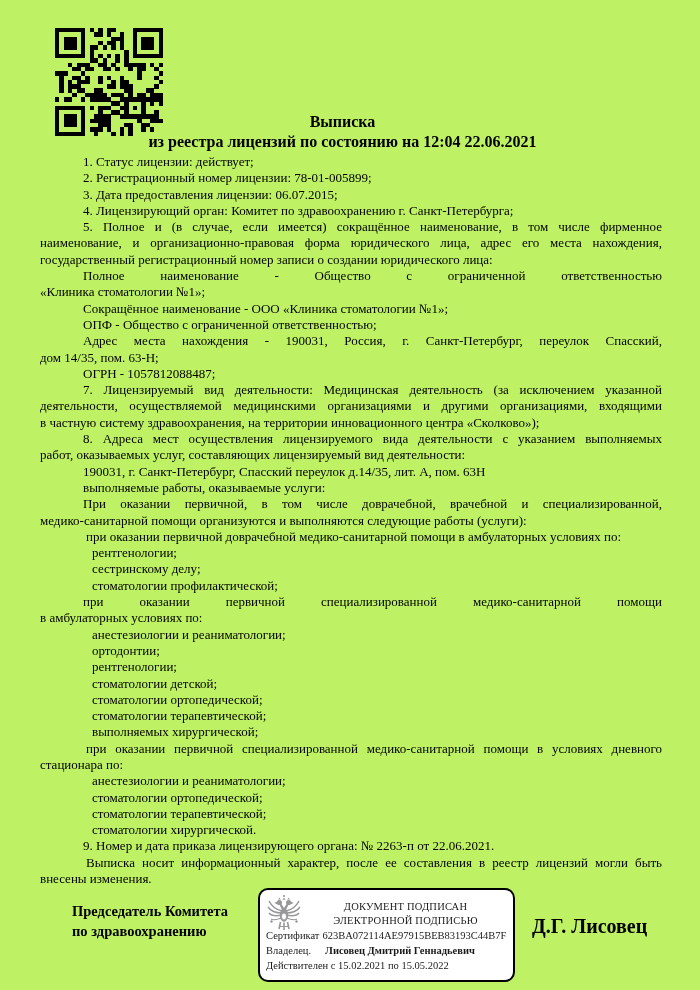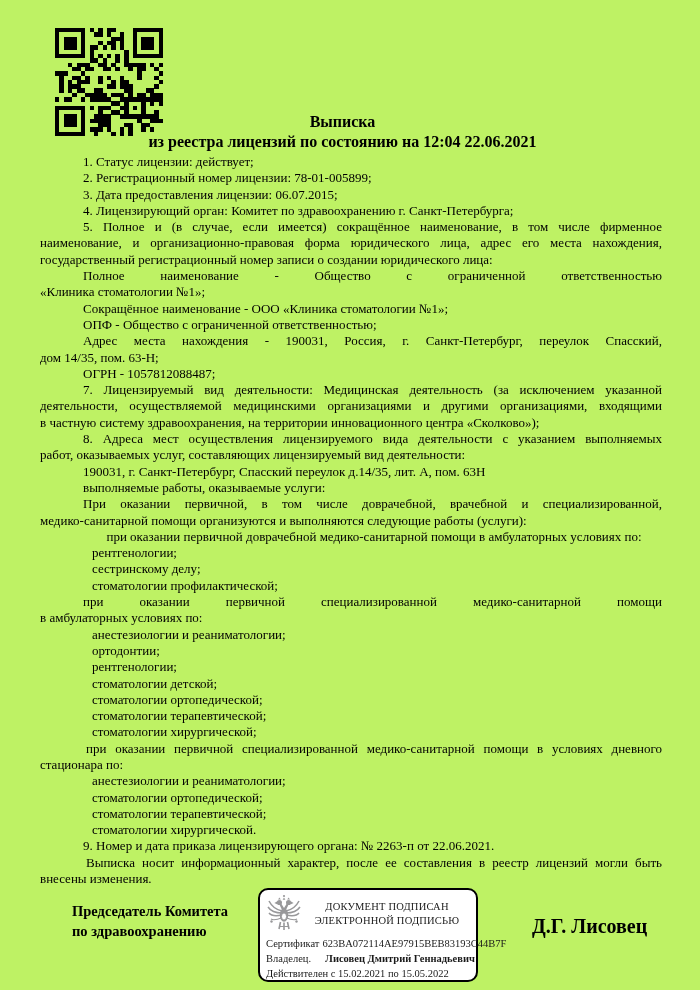--- a/index.html
+++ b/index.html
@@ -12,39 +12,39 @@
     position:absolute;left:30px;top:112px;width:625px;text-align:center;
     font-weight:bold;font-size:16px;line-height:19.5px;
   }
   .doc-body{
     position:absolute;left:40px;top:154px;width:622px;
     font-size:13px;line-height:16.3px;text-align:left;
   }
   .ln{min-height:16.3px;}
   .i1{padding-left:43px;}
   .i2{padding-left:52px;}
-  .i3{padding-left:46px;text-align:center;}
+  .i3{padding-left:46px;}
   .j{text-align:justify;text-align-last:justify;}
   .sig-left{
     position:absolute;left:72px;top:901px;font-weight:bold;
     font-size:14.5px;line-height:20px;
   }
   .sig-right{position:absolute;left:532px;top:915px;font-weight:bold;font-size:20px;}
   .stamp{
-    position:absolute;left:258px;top:888px;width:220px;height:94px;
+    position:absolute;left:258px;top:888px;width:257px;height:94px;
     border:2px solid #000;border-radius:10px;box-sizing:border-box;background:#fff;
   }
   .stamp-head{display:flex;align-items:flex-start;padding:4px 4px 0 6px;}
   .eagle{width:36px;height:40px;flex:0 0 auto;}
   .stamp-title{
     flex:1;text-align:center;font-size:10.5px;line-height:13.5px;
     padding-top:6px;letter-spacing:.2px;color:#1a1a1a;
   }
   .cert-block{
-    position:absolute;left:6px;top:46px;right:3px;
+    position:absolute;left:6px;top:38px;right:3px;
     font-size:10.5px;line-height:15px;white-space:nowrap;color:#1a1a1a;
   }
   .cert-block b{margin-left:14px;}
   .cert-val{margin-left:3px;}
 </style>
 </head>
 <body>
 
 <div class="page">
 
@@ -383,21 +383,21 @@
       <div class="ln i2">сестринскому делу;</div>
       <div class="ln i2">стоматологии профилактической;</div>
       <div class="ln i1 j">при оказании первичной специализированной медико-санитарной помощи</div>
       <div class="ln ">в амбулаторных условиях по:</div>
       <div class="ln i2">анестезиологии и реаниматологии;</div>
       <div class="ln i2">ортодонтии;</div>
       <div class="ln i2">рентгенологии;</div>
       <div class="ln i2">стоматологии детской;</div>
       <div class="ln i2">стоматологии ортопедической;</div>
       <div class="ln i2">стоматологии терапевтической;</div>
-      <div class="ln i2">стоматологии хирургической;</div>
+      <div class="ln i2">выполняемых хирургической;</div>
       <div class="ln i3 j">при оказании первичной специализированной медико-санитарной помощи в условиях дневного</div>
       <div class="ln ">стационара по:</div>
       <div class="ln i2">анестезиологии и реаниматологии;</div>
       <div class="ln i2">стоматологии ортопедической;</div>
       <div class="ln i2">стоматологии терапевтической;</div>
       <div class="ln i2">стоматологии хирургической.</div>
       <div class="ln i1">9. Номер и дата приказа лицензирующего органа: № 2263-п от 22.06.2021.</div>
       <div class="ln i3 j">Выписка носит информационный характер, после ее составления в реестр лицензий могли быть</div>
       <div class="ln ">внесены изменения.</div>
     </div>

